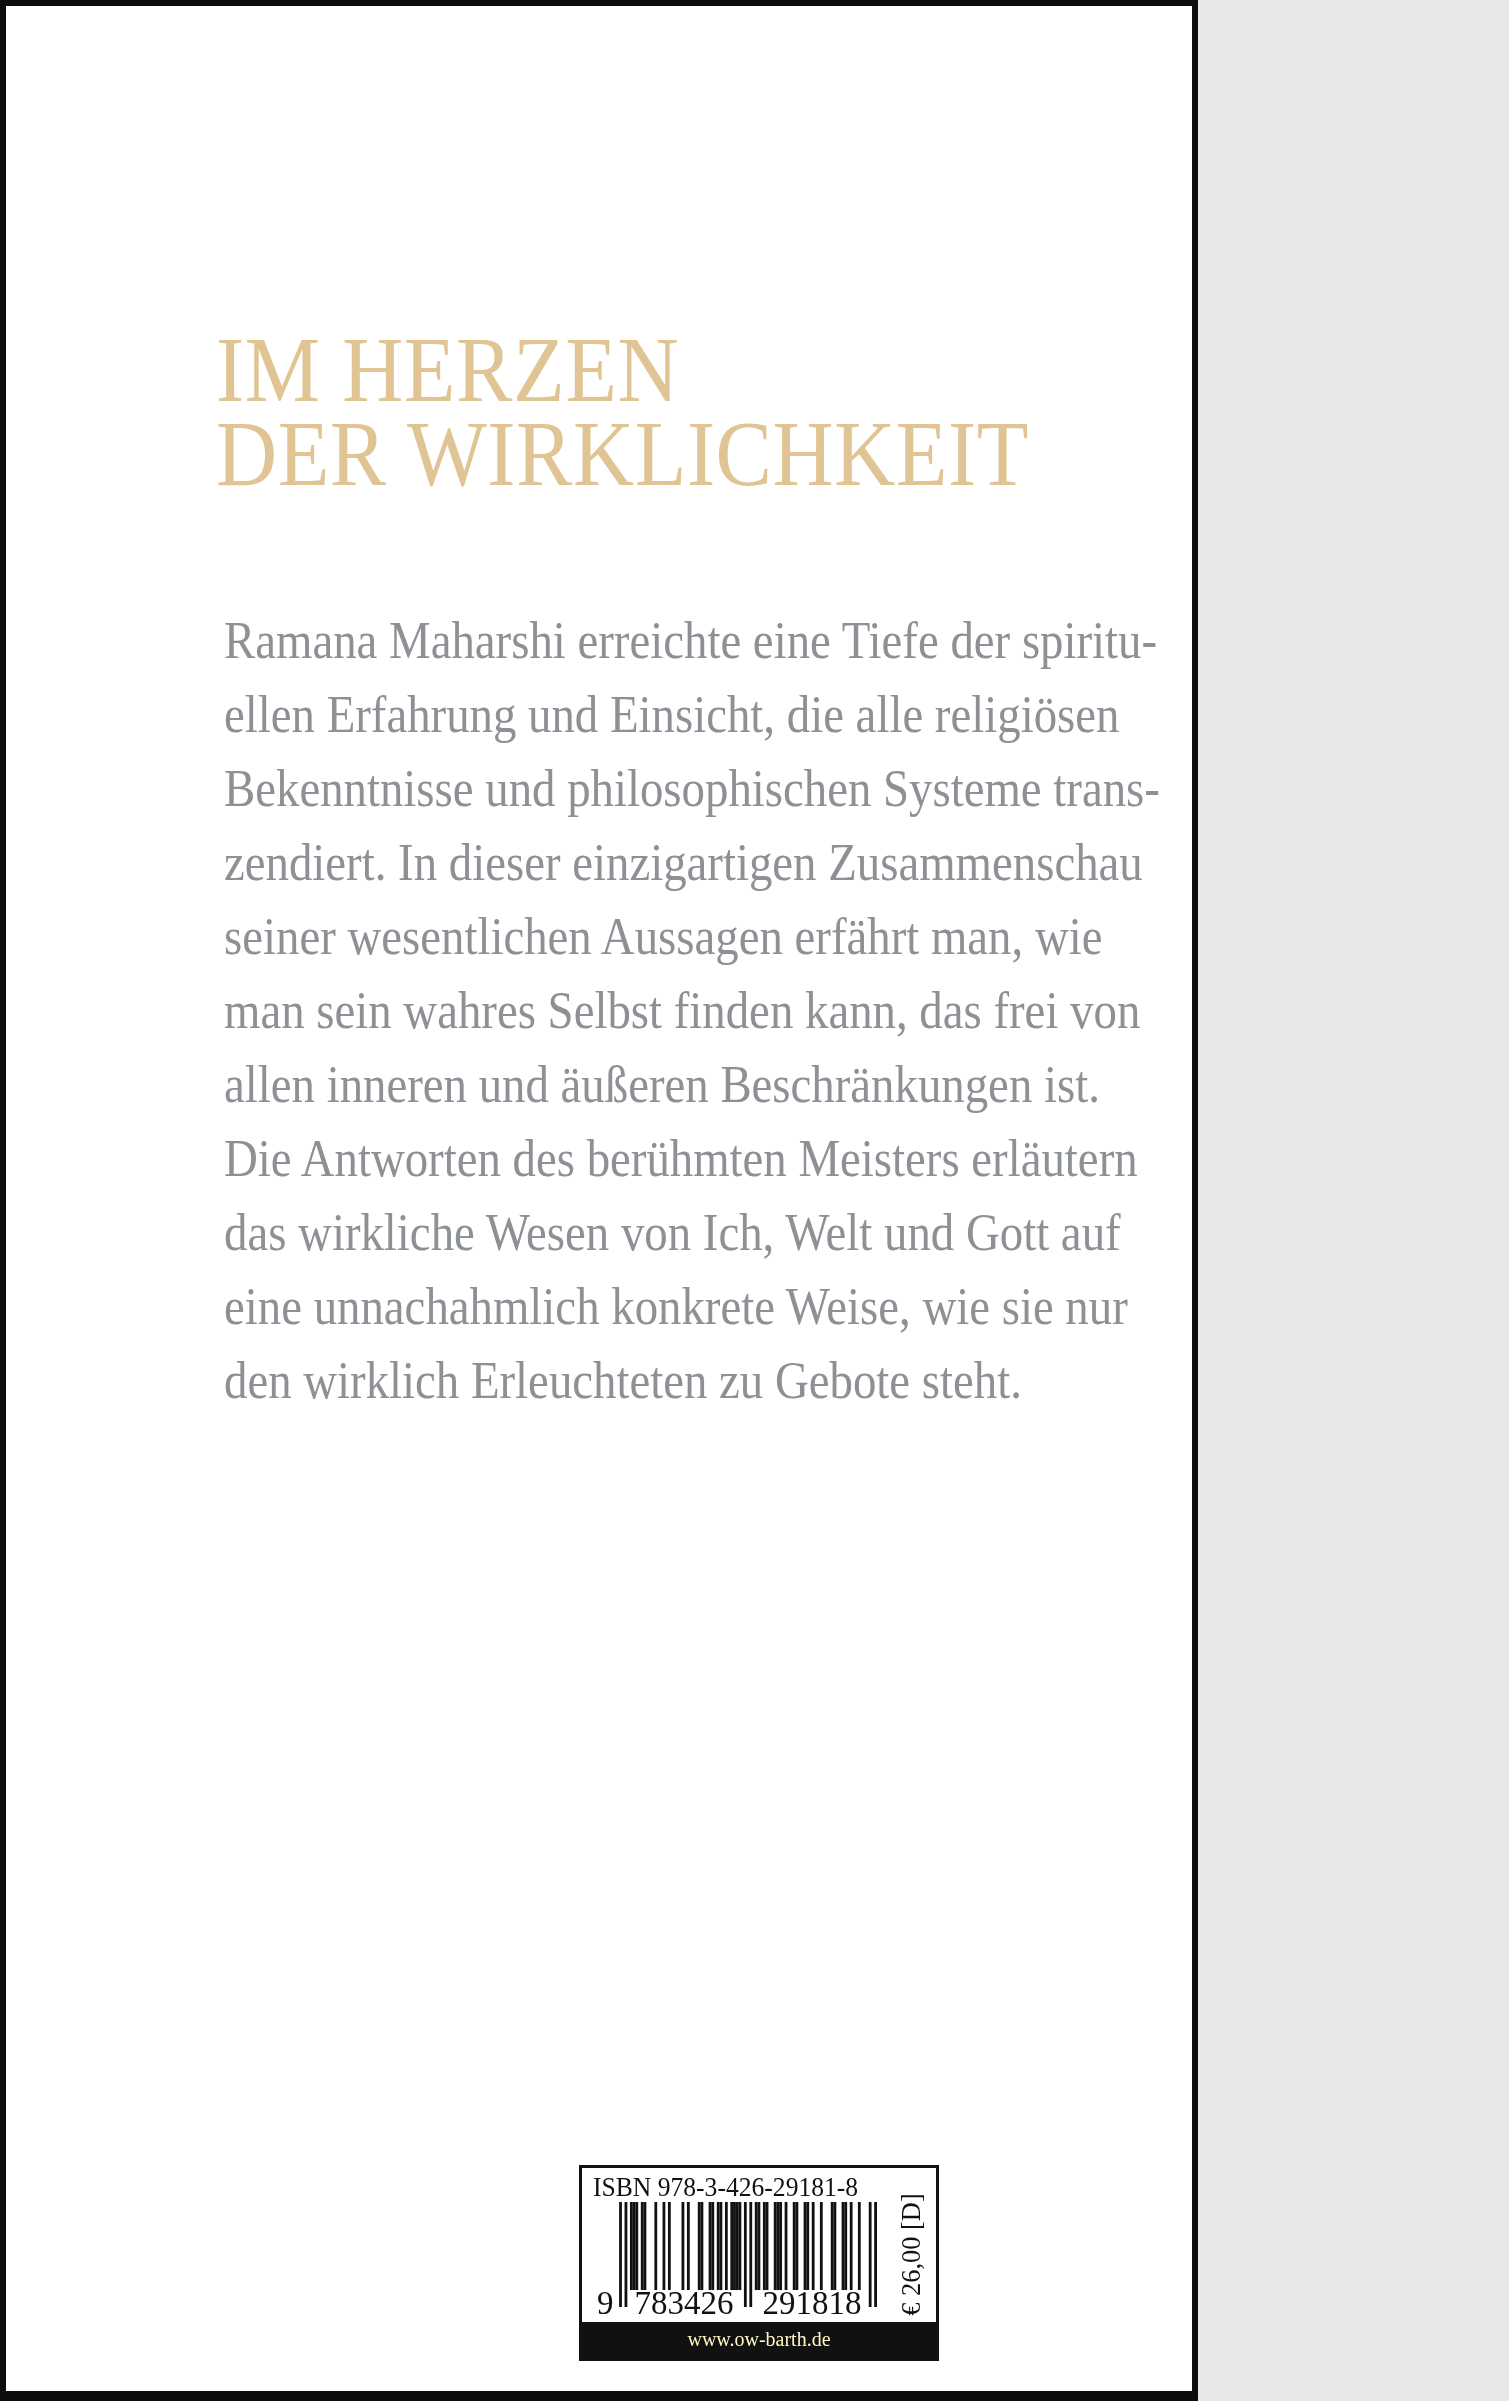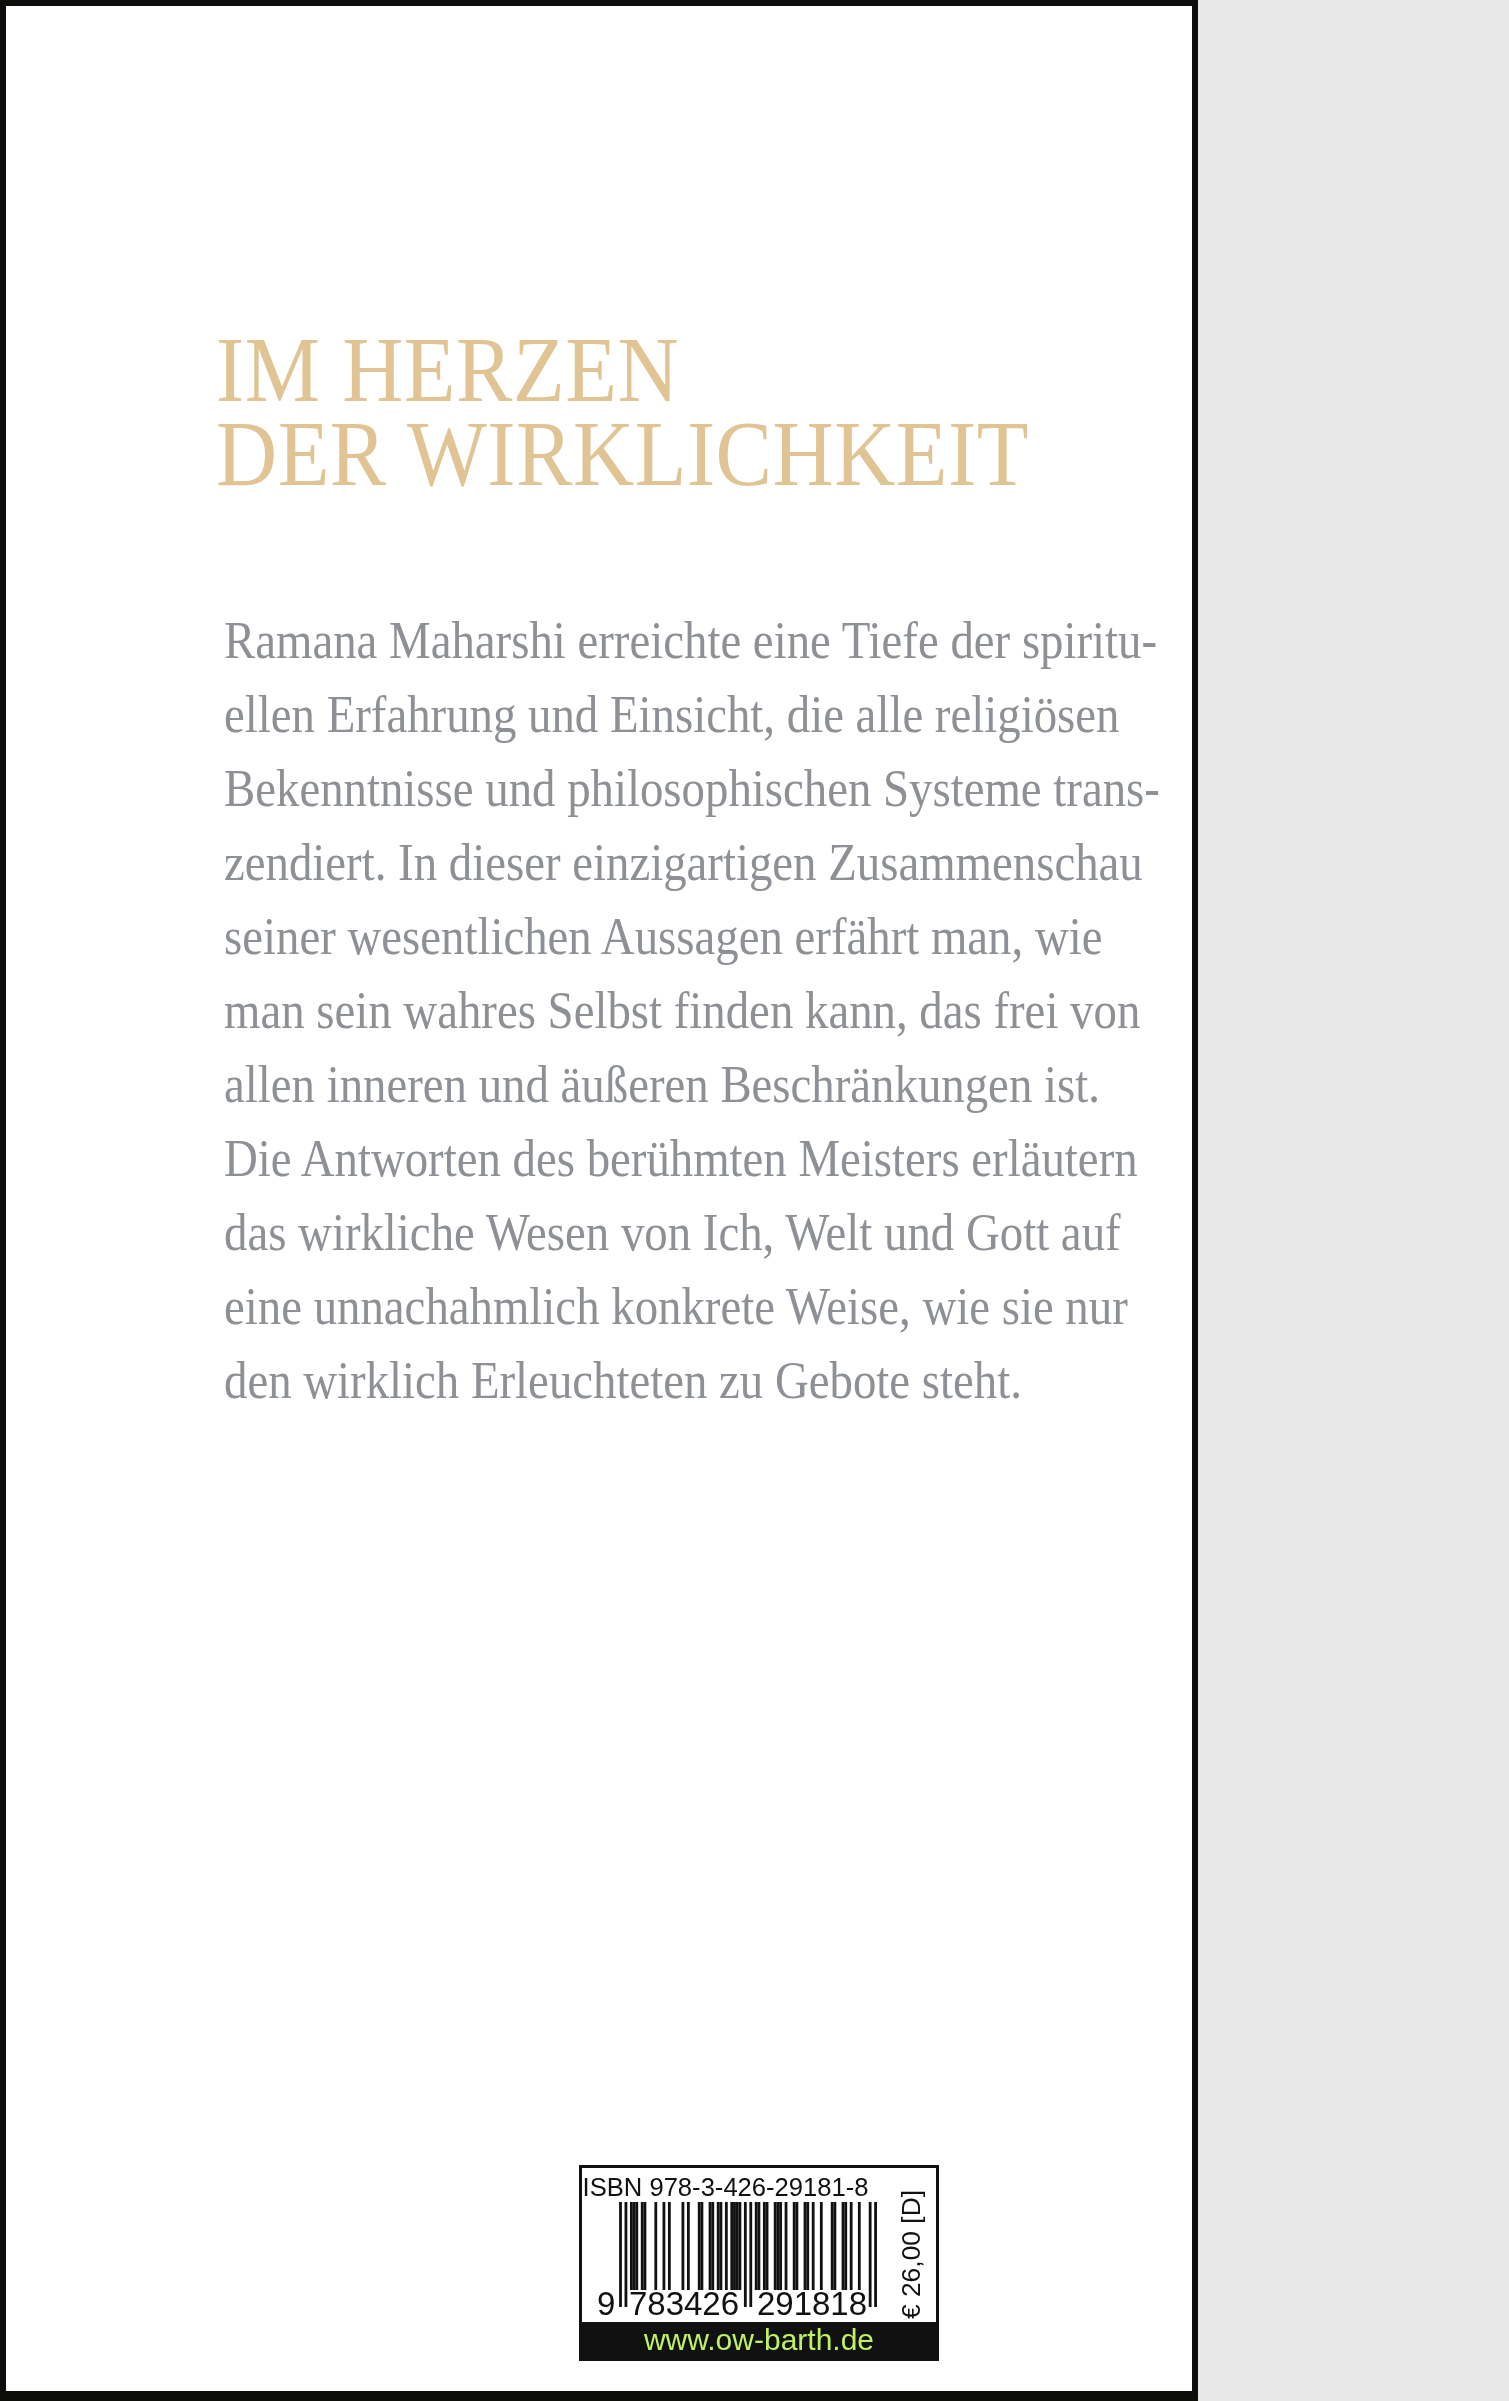--- a/index.html
+++ b/index.html
@@ -36,41 +36,41 @@
     color:var(--body-gray,#8d9094);
     transform:scaleX(0.9);transform-origin:0 0;
     white-space:nowrap;
   }
   .blurb-line{display:block;}
 
   
   .bc{
     position:absolute;left:579px;top:2165px;width:360px;height:196px;
     background:#fff;border:3.8px solid #111;box-sizing:border-box;
-    font-family:Liberation Sans, sans-serif;color:#111;
+    font-family:Liberation Serif, serif;color:#111;
   }
   .bc-isbn{
     position:absolute;left:0;top:5px;width:296px;
     text-align:center;font-size:26.4px;line-height:28px;
     white-space:nowrap;transform:scaleX(0.97);transform-origin:0 0;
   }
   .ean{position:absolute;left:37px;top:34px;fill:#111;}
   .bc-digit{position:absolute;top:119px;font-size:33px;line-height:33px;white-space:nowrap;}
   .bc-digit-lead{left:15px;}
   .bc-digits-l{left:45px;width:114px;text-align:center;}
   .bc-digits-r{left:173px;width:114px;text-align:center;}
   .bc-price{
     position:absolute;left:254px;top:72px;width:151px;height:29px;
     transform:rotate(-90deg);
     text-align:center;font-size:26.4px;line-height:29px;white-space:nowrap;
   }
   .bc-web{
     position:absolute;left:0;bottom:0;width:100%;height:36px;
-    background:#111;color:#bef264;
-    text-align:center;font-size:30px;line-height:35px;
+    background:#111;color:#fef9c3;
+    text-align:center;font-size:20px;line-height:35px;
   }
 </style>
 </head>
 <body>
 
 <div class="page">
 
   <div class="frame frame-top"></div>
   <div class="frame frame-left"></div>
   <div class="frame frame-right"></div>

